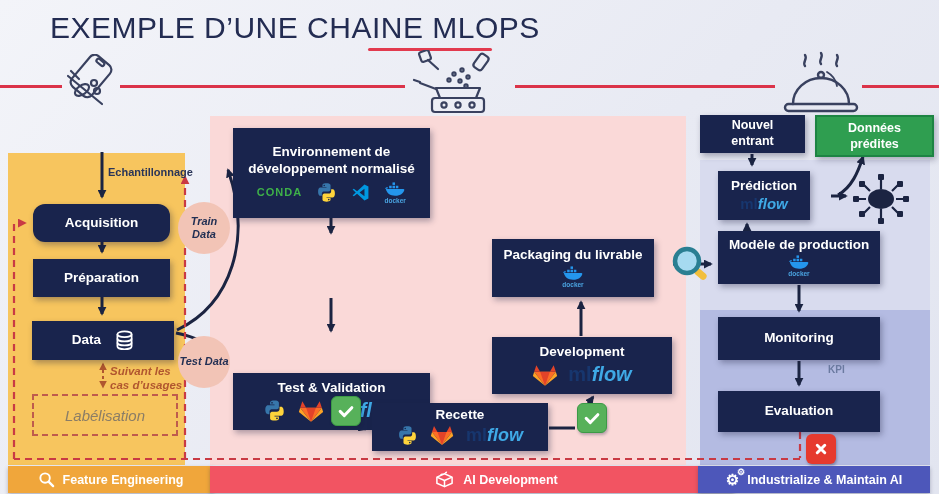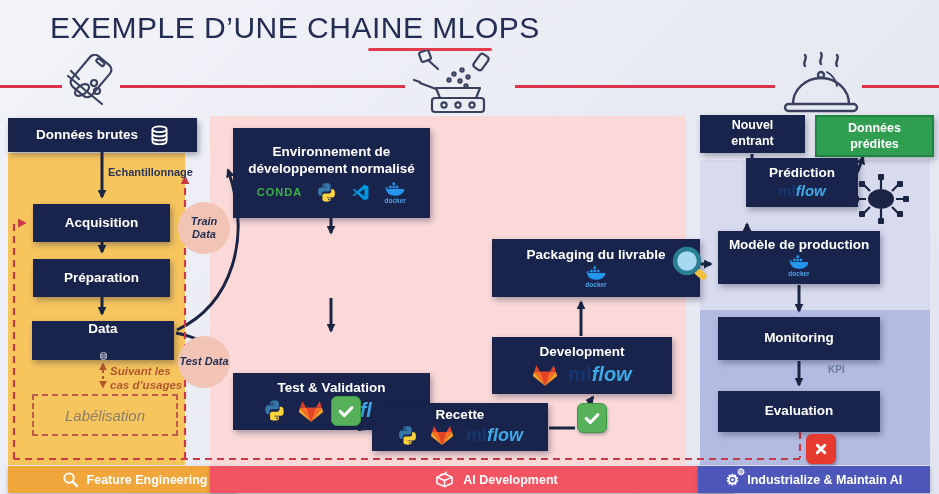--- a/index.html
+++ b/index.html
@@ -13,21 +13,21 @@
   
   .redline{top:85px;height:2.5px;background:#db3349;}
   
   .bg-yellow{left:8px;top:153px;width:177px;height:312px;background:#f7c55e;}
   .bg-pink{left:210px;top:116px;width:476px;height:349px;background:#fad9d8;}
   .bg-lav1{left:700px;top:160px;width:230px;height:150px;background:#d8dbee;}
   .bg-lav2{left:700px;top:310px;width:230px;height:155px;background:#b4bbe2;}
   
   .footer{top:466px;height:27px;display:flex;align-items:center;justify-content:center;gap:8px;
           color:#fff;font-weight:bold;font-size:12.5px;box-shadow:0 2px 4px rgba(30,35,70,.3);}
-  .f-orange{left:8px;width:205px;background:#f0a63b;padding-left:24px;}
+  .f-orange{left:8px;width:205px;background:#f0a63b;}
   .f-red{left:210px;width:476px;background:#f25462;padding-left:48px;}
   .f-blue{left:698px;width:232px;background:#4d57ba;}
   
   .nbox{background:#19244d;color:#fff;font-weight:bold;display:flex;flex-direction:column;
         align-items:center;justify-content:center;text-align:center;
         box-shadow:2px 3px 6px rgba(25,30,60,.35);font-size:13.5px;line-height:1.25;}
   .gbox{background:#2f9e50;border:2px solid #1d8443;color:#fff;font-weight:bold;display:flex;
         align-items:center;justify-content:center;text-align:center;font-size:12.5px;line-height:1.3;
         box-shadow:2px 3px 6px rgba(25,30,60,.3);}
   .dashedbox{border:2px dashed #bf5b4d;color:#8b7d66;font-style:italic;font-size:15px;
@@ -151,41 +151,30 @@
       <path d="M103 364 V387" marker-start="url(#mB)" marker-end="url(#mB)"></path>
     </g>
     <g fill="none" stroke="#c93a44" stroke-width="2.2" stroke-dasharray="7,5">
       <path d="M800 432 V458"></path>
       <path d="M800 459 H14"></path>
       <path d="M14 459 V223 H25" marker-end="url(#mR)"></path>
       <path d="M185 459 V177" marker-end="url(#mR)"></path>
     </g>
   </svg>
 
-  <div class="abs nbox" style="left:8px;top:118px;width:189px;height:34px;flex-direction:row;gap:12px;">
-    <span>Données brutes</span>
-    <svg width="19" height="21" viewBox="0 0 20 22">
-      <g fill="none" stroke="#fff" stroke-width="1.8">
-        <ellipse cx="10" cy="4.5" rx="7.5" ry="3"></ellipse>
-        <path d="M2.5 4.5 V17 c0 1.8 3.3 3.2 7.5 3.2 s7.5 -1.4 7.5 -3.2 V4.5"></path>
-        <path d="M2.5 8.8 c0 1.8 3.3 3.2 7.5 3.2 s7.5 -1.4 7.5 -3.2"></path>
-        <path d="M2.5 13 c0 1.8 3.3 3.2 7.5 3.2 s7.5 -1.4 7.5 -3.2"></path>
-      </g>
-    </svg>
-  </div>
 
   <div class="abs lbl" style="left:108px;top:166px;">Echantillonnage</div>
 
-  <div class="abs nbox" style="left:33px;top:204px;width:137px;height:38px;">
+  <div class="abs nbox" style="left:33px;top:204px;width:137px;height:38px;border-radius:12px;">
     <span>Acquisition</span>
   </div>
   <div class="abs nbox" style="left:33px;top:259px;width:137px;height:38px;">
     <span>Préparation</span>
   </div>
-  <div class="abs nbox" style="left:32px;top:321px;width:142px;height:39px;flex-direction:column;gap:14px;">
+  <div class="abs nbox" style="left:32px;top:321px;width:142px;height:39px;flex-direction:row;gap:14px;">
     <span>Data</span>
     <svg width="19" height="21" viewBox="0 0 20 22">
       <g fill="none" stroke="#fff" stroke-width="1.8">
         <ellipse cx="10" cy="4.5" rx="7.5" ry="3"></ellipse>
         <path d="M2.5 4.5 V17 c0 1.8 3.3 3.2 7.5 3.2 s7.5 -1.4 7.5 -3.2 V4.5"></path>
         <path d="M2.5 8.8 c0 1.8 3.3 3.2 7.5 3.2 s7.5 -1.4 7.5 -3.2"></path>
         <path d="M2.5 13 c0 1.8 3.3 3.2 7.5 3.2 s7.5 -1.4 7.5 -3.2"></path>
       </g>
     </svg>
   </div>
@@ -261,21 +250,21 @@
     <div class="logos2" style="gap:10px;">
       <svg width="26" height="24" viewBox="0 0 24 22">
         <path fill="#fc6d26" d="M12 21 L2 8 H22 z"></path>
         <path fill="#e24329" d="M12 21 L7.5 8 h9 z M2 8 L4 2 7.5 8 z M22 8 L20 2 16.5 8 z"></path>
         <path fill="#fca326" d="M2 8 L.8 12 12 21 z M22 8 l1.2 4 L12 21 z"></path>
       </svg>
       <span class="mlflow"><span class="ml">ml</span><span class="flow">flow</span></span>
     </div>
   </div>
 
-  <div class="abs nbox" style="left:492px;top:239px;width:208px;height:58px;">
+  <div class="abs nbox" style="left:492px;top:239px;width:162px;height:58px;">
     <span>Packaging du livrable</span>
     <span class="dockerlogo" style="margin-top:2px;">
       <svg width="22" height="15" viewBox="0 0 24 18">
         <g fill="#2496ed">
           <rect x="5" y="4.5" width="3" height="3"></rect>
             <rect x="9" y="4.5" width="3" height="3"></rect>
             <rect x="13" y="4.5" width="3" height="3"></rect>
             <rect x="9" y="0.5" width="3" height="3"></rect>
           <path d="M1 8.5 h20.5 c1 0 1.8.5 1.7 1 -.8 3.2 -4.2 7 -11.2 7 C6 16.5 2.2 13.5 1 8.5 z"></path>
           <path d="M0 8 c.6-1.6 2.2-2.2 3.4-1.6 C3.8 7.2 3 8 2 8 z"></path>
@@ -308,21 +297,21 @@
     <circle cx="17" cy="17" r="12" fill="#a6daf0" stroke="#2a7f92" stroke-width="4.5"></circle>
   </svg>
 
   <div class="abs nbox" style="left:700px;top:115px;width:105px;height:38px;font-size:12.5px;">
     <span style="padding:0 12px;">Nouvel entrant</span>
   </div>
   <div class="abs gbox" style="left:815px;top:115px;width:115px;height:38px;">
     <span style="padding:0 14px;">Données prédites</span>
   </div>
 
-  <div class="abs nbox" style="left:718px;top:158px;width:112px;height:49px;margin-left:28px;">
+  <div class="abs nbox" style="left:718px;top:171px;width:92px;height:49px;">
     <span>Prédiction</span>
     <span class="mlflow small"><span class="ml">ml</span><span class="flow">flow</span></span>
   </div>
 
   <svg class="abs" style="left:853px;top:173px;" width="56" height="52" viewBox="0 0 56 52">
     <g stroke="#1b2442" stroke-width="2.2" fill="none">
       <path d="M28 16 V6 M39 18 l7 -7 M43 26 h9 M39 34 l7 7 M28 36 v10 M17 34 l-7 7 M13 26 H4 M17 18 l-7 -7"></path>
     </g>
     <g fill="#1b2442">
       <ellipse cx="28" cy="26" rx="13" ry="10"></ellipse>

